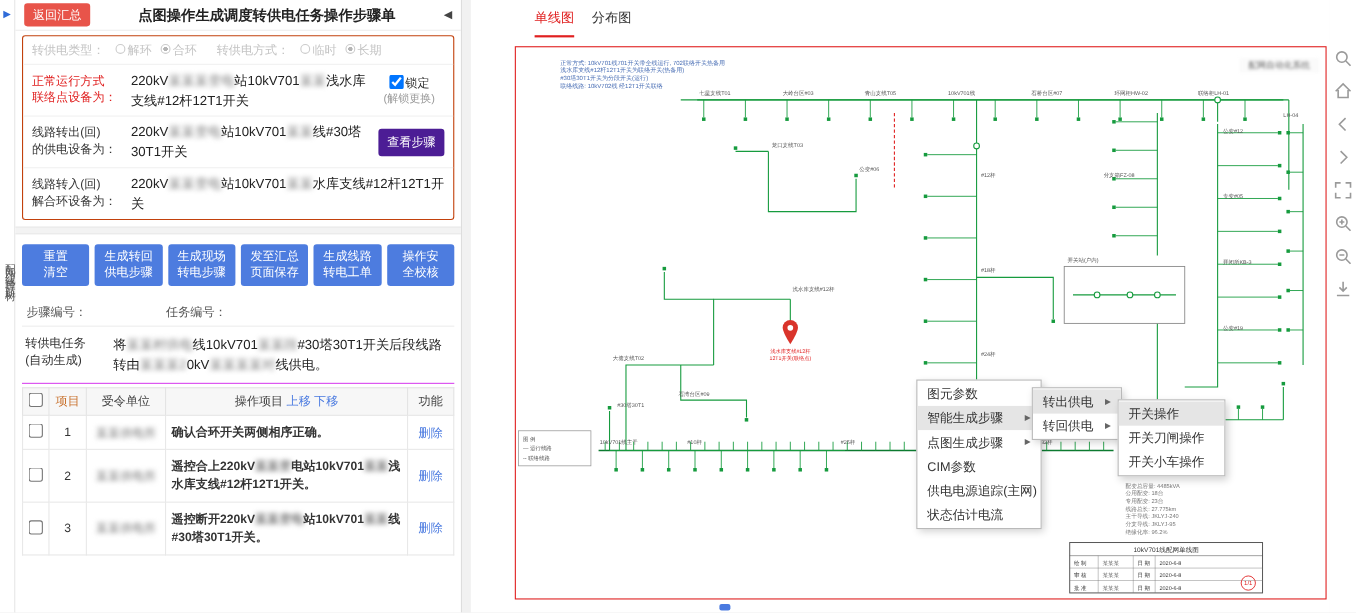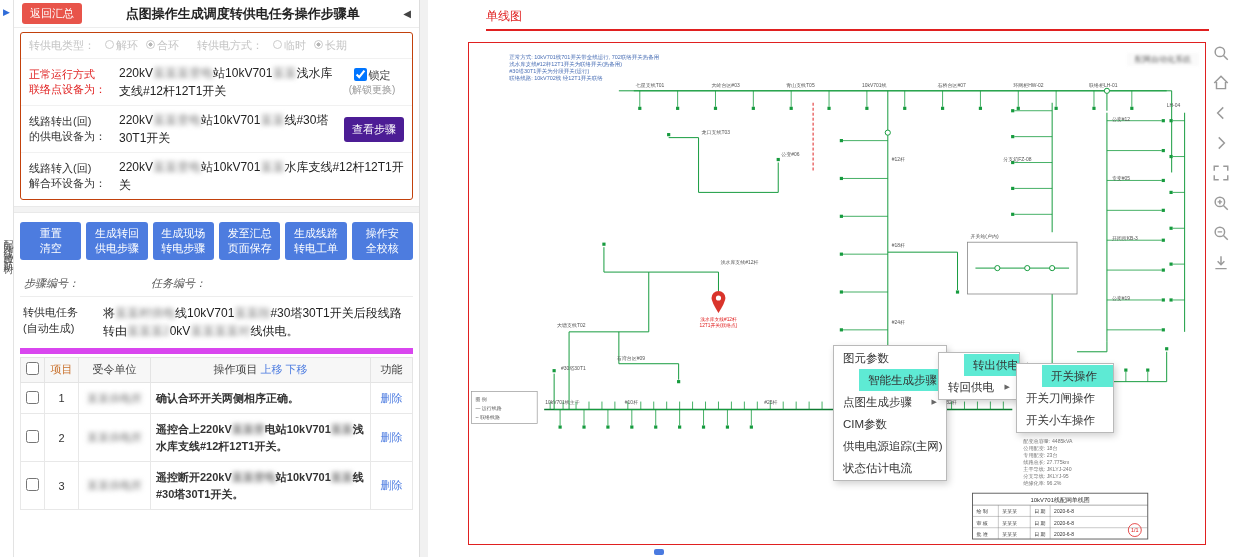--- a/index.html
+++ b/index.html
@@ -31,52 +31,52 @@
   .lockbox{width:64px;text-align:center;font-size:11px;color:#333;flex-shrink:0;}
   .lockbox input{vertical-align:-2px;margin-right:2px;}
   .locksub{font-size:10px;color:#999;cursor:pointer;}
   .view-btn{background:#4c1d95;color:#fff;border:none;border-radius:3px;font-size:11px;padding:5px 8px;cursor:pointer;flex-shrink:0;white-space:nowrap;}
 
   .divider{height:7px;background:#f3f3f3;border-top:1px solid #e9e9e9;border-bottom:1px solid #e9e9e9;margin-top:6px;}
 
   .actions{display:flex;gap:5px;margin:9px 6px 16px 6px;}
   .act-btn{flex:1;background:#4d7cdf;color:#fff;border:none;border-radius:3px;font-size:11px;line-height:1.35;padding:4px 1px;cursor:pointer;}
 
-  .meta-row{display:flex;font-size:11px;color:#555;margin:7px 10px 5px 10px;font-style:italic;}
+  .meta-row{display:flex;font-size:11px;color:#555;margin:7px 10px 5px 10px;}
   .meta-row span:last-child{margin-left:72px;}
 
-  .task-row{display:flex;margin:2px 6px 0 6px;border-top:1px solid #ededed;border-bottom:6px solid #d946ef;padding:7px 3px;gap:4px;}
+  .task-row{display:flex;margin:2px 6px 0 6px;border-top:1px solid #ededed;border-bottom:1px solid #d946ef;padding:7px 3px;gap:4px;}
   .task-label{width:76px;font-size:11px;color:#333;line-height:1.5;flex-shrink:0;}
   .task-value{flex:1;font-size:12px;color:#222;line-height:1.55;}
 
   .steps-table{width:calc(100% - 12px);margin:3px 6px;border-collapse:collapse;font-size:11px;}
   .steps-table th{background:#f7f7f7;border:1px solid #e4e4e4;font-weight:normal;color:#444;height:25px;white-space:nowrap;padding:0 3px;}
   .steps-table td{border:1px solid #e8e8e8;padding:7px 5px;color:#333;vertical-align:middle;}
   th.c-item{color:#c9722e;margin-top:36px;}
   .c-check{width:24px;text-align:center;}
   .c-item{width:34px;text-align:center;}
   .c-unit{width:72px;text-align:center;}
   .c-func{width:42px;text-align:center;}
   .op-cell{line-height:1.5;font-weight:bold;}
   .link{color:#4a7ae0;cursor:pointer;}
 
   
   #right-panel{position:absolute;left:428px;top:0;width:781px;height:100%;background:#fff;}
-  .tabs{display:flex;gap:16px;padding:8px 0 0 58px;font-size:12px;height:34px;flex-direction:column;}
+  .tabs{display:flex;gap:16px;padding:8px 0 0 58px;font-size:12px;height:34px;}
   .tab{cursor:pointer;color:#333;padding-bottom:4px;}
   .tab.active{color:#e02020;border-bottom:2px solid #e02020;}
   .diagram-wrap{position:absolute;left:40px;top:42px;width:738px;height:503px;border:1px solid #e02020;background:#fff;}
   .diagram-wrap svg.main{position:absolute;left:0;top:0;width:100%;height:100%;}
   .watermark{position:absolute;right:6px;top:10px;font-size:8px;color:#666;filter:blur(1.4px);background:#fafafa;padding:1px 8px;}
   .h-scroll{position:absolute;left:40px;right:14px;bottom:2px;height:6px;}
   .h-thumb{position:absolute;left:186px;top:0;width:10px;height:6px;background:#4a7ae0;border-radius:2px;}
 
   .menu{position:absolute;background:#fff;border:1px solid #b9b9b9;box-shadow:2px 3px 7px rgba(0,0,0,.18);font-size:11.5px;color:#333;z-index:6;padding:1px 0;}
   .menu-item{display:flex;justify-content:space-between;align-items:center;padding:0 9px;height:22px;cursor:pointer;white-space:nowrap;gap:8px;}
-  .menu-item.active{background:#5eead4;margin-left:25px;}
+  .menu-item.active{background:#e5e5e5;}
   .arrow{font-size:7px;color:#666;}
   #ctx-menu{left:405px;top:345px;width:114px;}
   #ctx-sub{left:510px;top:352px;width:82px;}
   #ctx-subsub{left:588px;top:363px;width:98px;}
 
   #right-toolbar{position:absolute;right:0;top:0;width:24px;height:100%;background:#fff;padding-top:44px;}
   .tb-icon{width:18px;height:18px;margin:0 3px 12px 3px;cursor:pointer;}
   .tb-icon svg{stroke:#9a9a9a;fill:none;stroke-width:1.3;width:18px;height:18px;}
 </style>
 </head>

